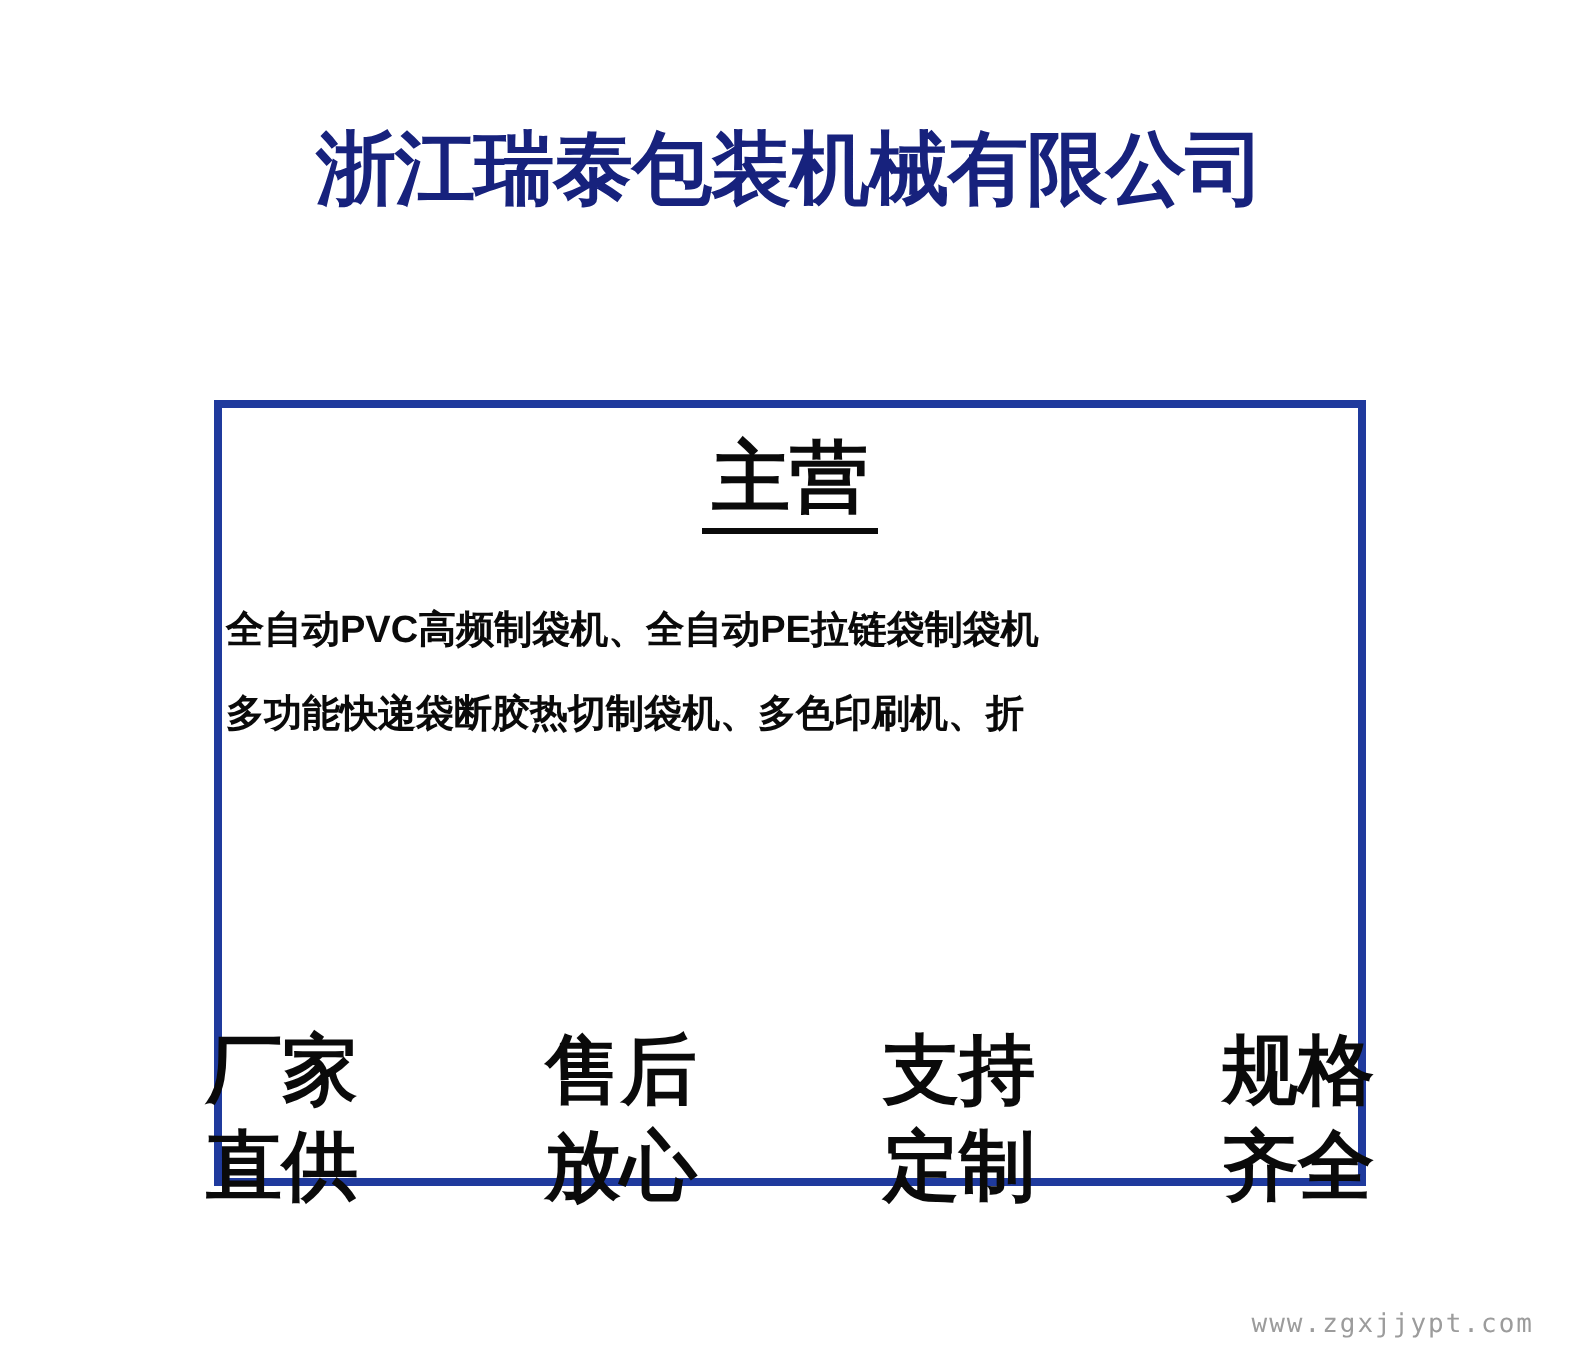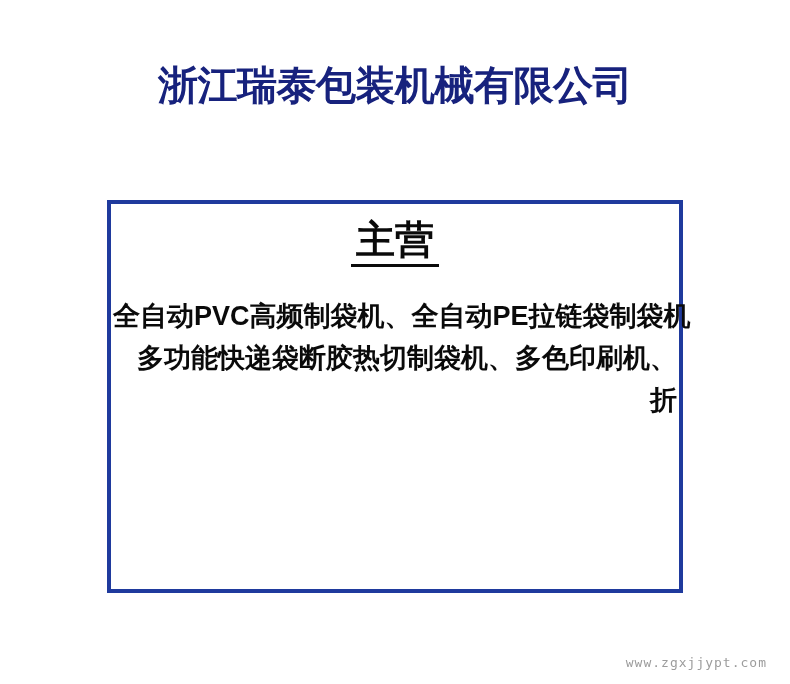--- a/index.html
+++ b/index.html
@@ -40,23 +40,23 @@
   .box-heading{
     display:inline-block;
     font-size:39px;line-height:40px;font-weight:bold;
     color:var(--text_black);
     border-bottom:3px solid var(--text_black);
     padding:0 5px 4px 5px;
   }
   .products{
     margin-top:28px;
     padding:0 2px;
-    font-size:27px;line-height:42px;font-weight:bold;
+    font-size:19px;line-height:42px;font-weight:bold;
     color:var(--text_black);
-    text-align:right;
+    text-align:left;
   }
   .product-line{white-space:nowrap;}
   .product-line:last-child{white-space:normal;}
   .features{
     position:absolute;left:103px;top:512px;
     width:584px;
     display:flex;justify-content:space-between;align-items:flex-start;
   }
   .feature{
     text-align:center;
@@ -83,16 +83,34 @@
   <section class="main-box">
     <div class="box-heading-wrap">
       <span class="box-heading">主营</span>
     </div>
     <div class="products">
       <div class="product-line">全自动PVC高频制袋机、全自动PE拉链袋制袋机</div>
       <div class="product-line">多功能快递袋断胶热切制袋机、多色印刷机、折</div>
     </div>
   </section>
 
+  <div class="features">
+    <div class="feature">
+      <div>厂家</div>
+      <div>直供</div>
+    </div>
+    <div class="feature">
+      <div>售后</div>
+      <div>放心</div>
+    </div>
+    <div class="feature">
+      <div>支持</div>
+      <div>定制</div>
+    </div>
+    <div class="feature">
+      <div>规格</div>
+      <div>齐全</div>
+    </div>
+  </div>
 
   <div class="watermark">www.zgxjjypt.com</div>
 
 </div>
 
 </body></html>

